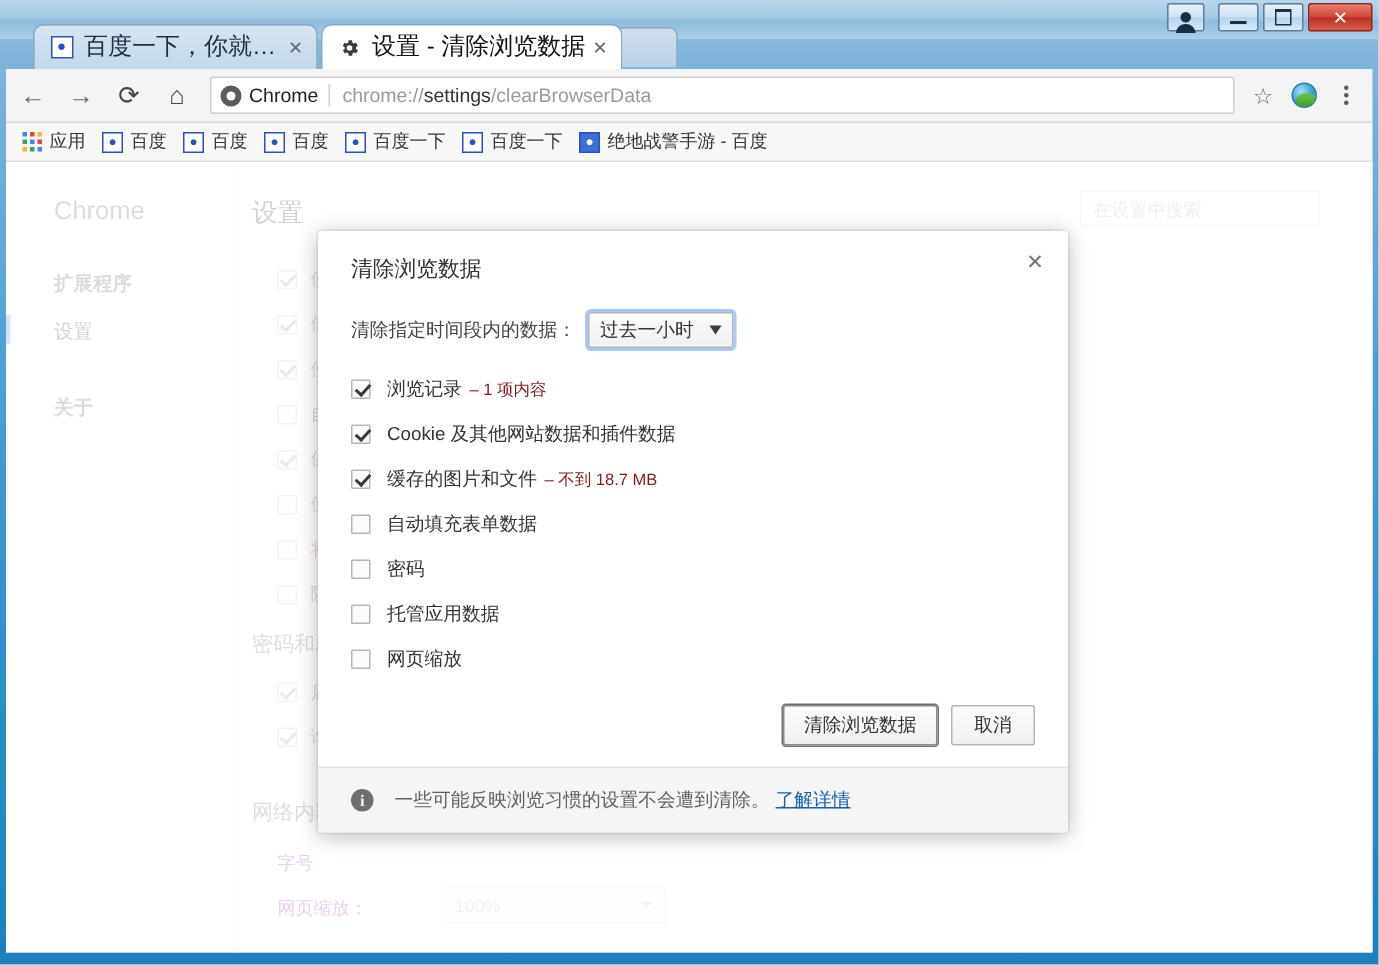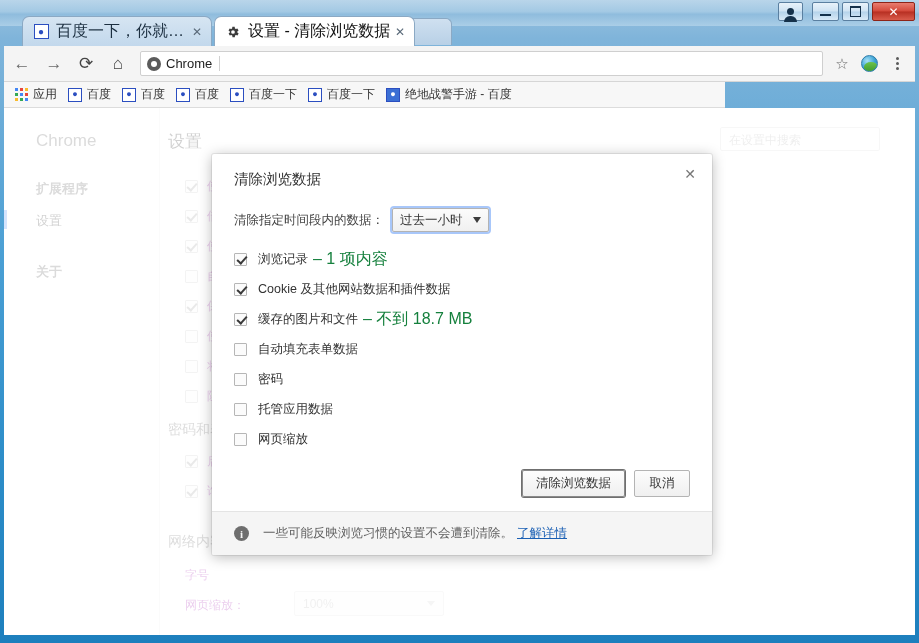--- a/index.html
+++ b/index.html
@@ -235,21 +235,21 @@
     align-items: center; justify-content: center;
     gap: 2px;
     cursor: pointer;
   }
   .menu-dot { width: 3px; height: 3px; border-radius: 50%; background: #5a5a5a; }
 
   
   #bookmarks-bar {
     position: absolute;
     left: 4px; top: 82px;
-    width: 721px; height: 26px;
+    width: 911px; height: 26px;
     background: #f7f7f7;
     border-bottom: 1px solid #dcdcdc;
     display: flex;
     align-items: center;
     padding-left: 8px;
     box-sizing: border-box;
     overflow: hidden;
   }
   .bm-item {
     display: flex;
@@ -493,21 +493,21 @@
   .opt-cb.on::after {
     content: "";
     position: absolute;
     left: 3.5px; top: 0px;
     width: 4px; height: 8px;
     border: solid #3a3a3a;
     border-width: 0 2px 2px 0;
     transform: rotate(42deg);
   }
   .opt-label { font-size: 12.5px; color: #333; }
-  .opt-sub { font-size: 16px; color: #15803d; margin-left: 5px; }
+  .opt-sub { font-size: 11px; color: #7f1d1d; margin-left: 5px; }
 
   .dlg-footer {
     display: flex;
     justify-content: flex-end;
     align-items: center;
     padding: 16px 22px 14px 22px;
     gap: 9px;
   }
   .dlg-btn {
     min-width: 56px;
@@ -607,20 +607,21 @@
     <div class="nav-btn enabled">
       <span>⟳</span>
     </div>
     <div class="nav-btn enabled">
       <span>⌂</span>
     </div>
     <div id="omnibox">
       <span class="chrome-chip-ico"></span>
       <span class="chrome-chip-text">Chrome</span>
       <span class="chip-sep"></span>
+      <span class="url-text"><span>chrome://</span><b>settings</b><span>/clearBrowserData</span></span>
     </div>
     <div class="star-btn">
       <span>☆</span>
     </div>
     <div class="ext-ico"></div>
     <div class="menu-btn">
       <span class="menu-dot"></span>
       <span class="menu-dot"></span>
       <span class="menu-dot"></span>
     </div>

